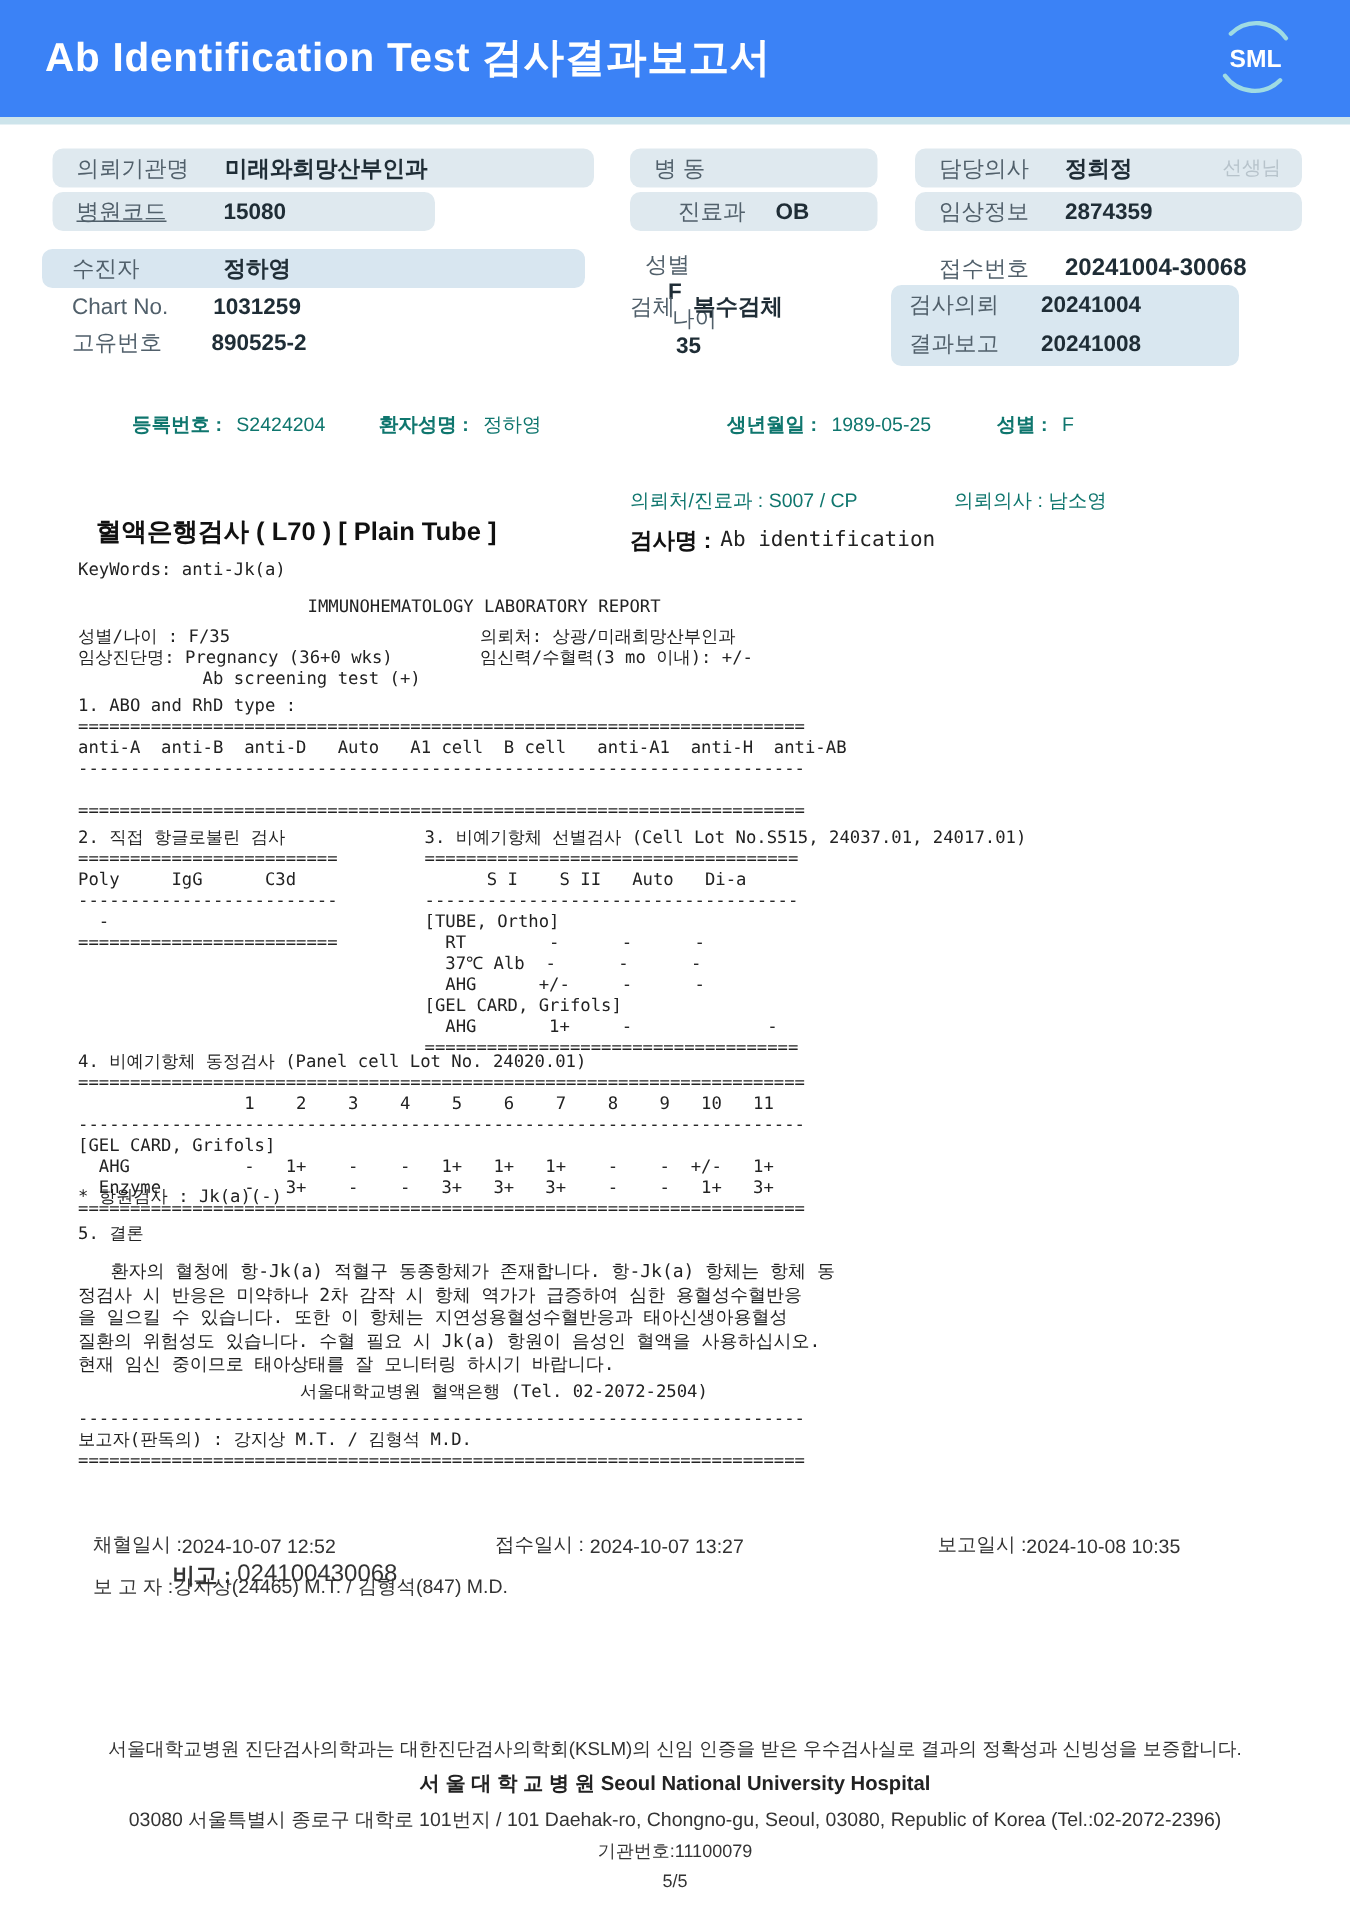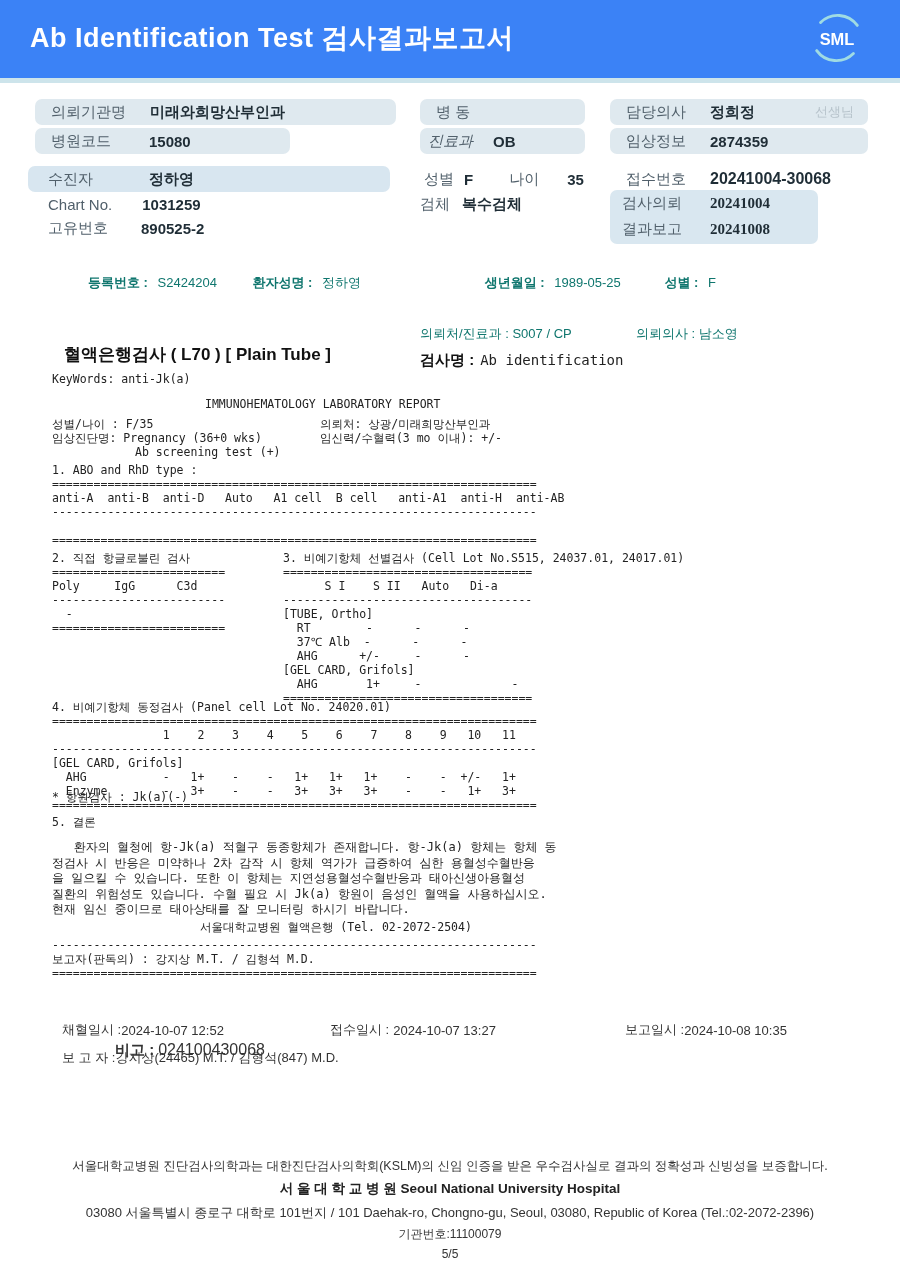--- a/index.html
+++ b/index.html
@@ -55,37 +55,37 @@
     <span class="lbl" style="margin-left:16px;">병  동</span>
     <span class="val" style="margin-left:24px;"></span>
   </div>
   <div class="ibox" style="left:610px;top:99px;width:258px;">
     <span class="lbl" style="margin-left:16px;">담당의사</span>
     <span class="val" style="margin-left:24px;">정희정</span>
     <span class="suffix">선생님</span>
   </div>
 
   <div class="ibox" style="left:35px;top:128px;width:255px;">
-    <span class="lbl" style="margin-left:16px;">병원코드</span>
+    <span class="lbl" style="margin-left:16px;text-decoration:underline;">병원코드</span>
     <span class="val" style="margin-left:38px;">15080</span>
   </div>
   <div class="ibox" style="left:420px;top:128px;width:165px;">
-    <span class="lbl" style="margin-left:8px;font-style:italic;">진료과</span>
+    <span class="lbl" style="margin-left:32px;">진료과</span>
     <span class="val" style="margin-left:20px;">OB</span>
   </div>
   <div class="ibox" style="left:610px;top:128px;width:258px;">
     <span class="lbl" style="margin-left:16px;">임상정보</span>
     <span class="val" style="margin-left:24px;">2874359</span>
   </div>
 
   <div class="ibox hl" style="left:28px;top:166px;width:362px;">
     <span class="lbl" style="margin-left:20px;">수진자</span>
     <span class="val" style="margin-left:56px;">정하영</span>
   </div>
-  <div class="plainrow" style="left:424px;top:167px;">
+  <div class="plainrow" style="left:412px;top:167px;flex-direction:column;">
     <span class="lbl">성별</span>
     <span class="val" style="margin-left:10px;">F</span>
     <span class="lbl" style="margin-left:36px;">나이</span>
     <span class="val" style="margin-left:28px;">35</span>
   </div>
   <div class="plainrow" style="left:626px;top:167px;">
     <span class="lbl">접수번호</span>
     <span class="val" style="margin-left:24px;font-size:16px;">20241004-30068</span>
   </div>
 
@@ -94,21 +94,21 @@
     <span class="val" style="margin-left:30px;">1031259</span>
   </div>
   <div class="plainrow" style="left:48px;top:216px;">
     <span class="lbl">고유번호</span>
     <span class="val" style="margin-left:33px;">890525-2</span>
   </div>
   <div class="plainrow" style="left:420px;top:192px;">
     <span class="lbl">검체</span>
     <span class="val" style="margin-left:12px;">복수검체</span>
   </div>
-  <div class="bigbox" style="left:610px;top:190px;width:208px;height:54px;font-family:Liberation Serif, serif;">
+  <div class="bigbox" style="left:594px;top:190px;width:232px;height:54px;">
     <div class="brow">
       <span class="lbl">검사의뢰</span>
       <span class="val" style="margin-left:28px;">20241004</span>
     </div>
     <div class="brow">
       <span class="lbl">결과보고</span>
       <span class="val" style="margin-left:28px;">20241008</span>
     </div>
   </div>
 

